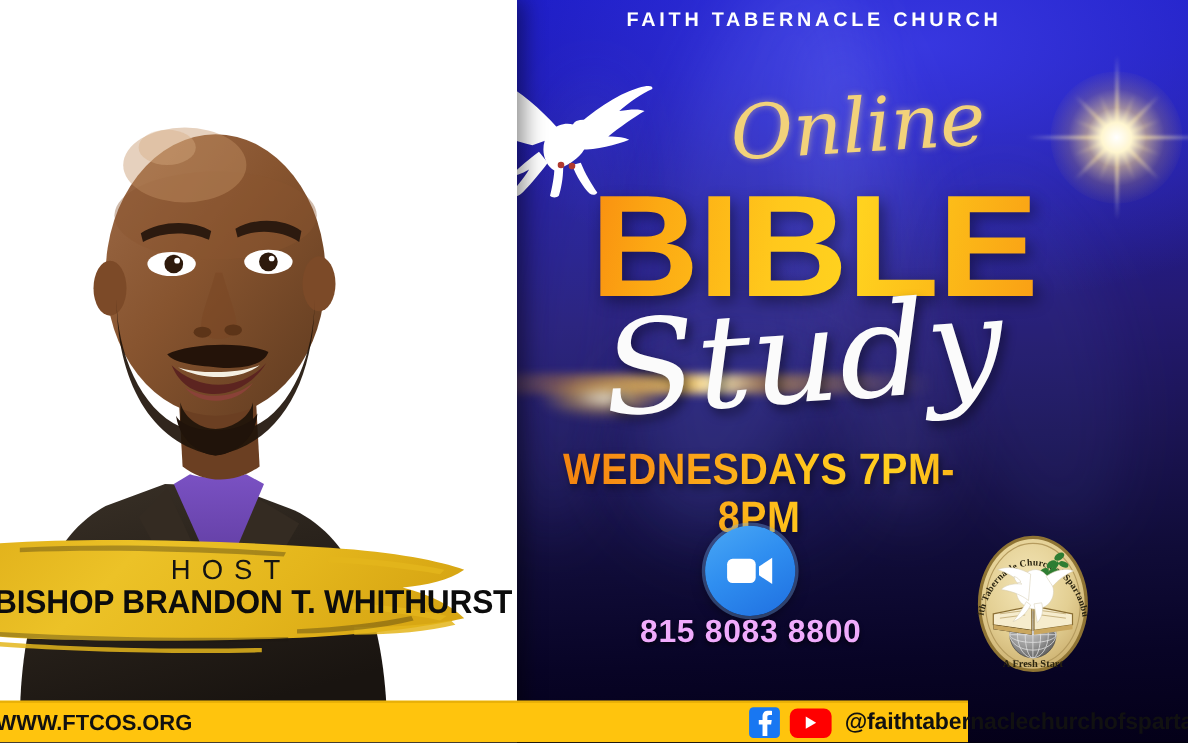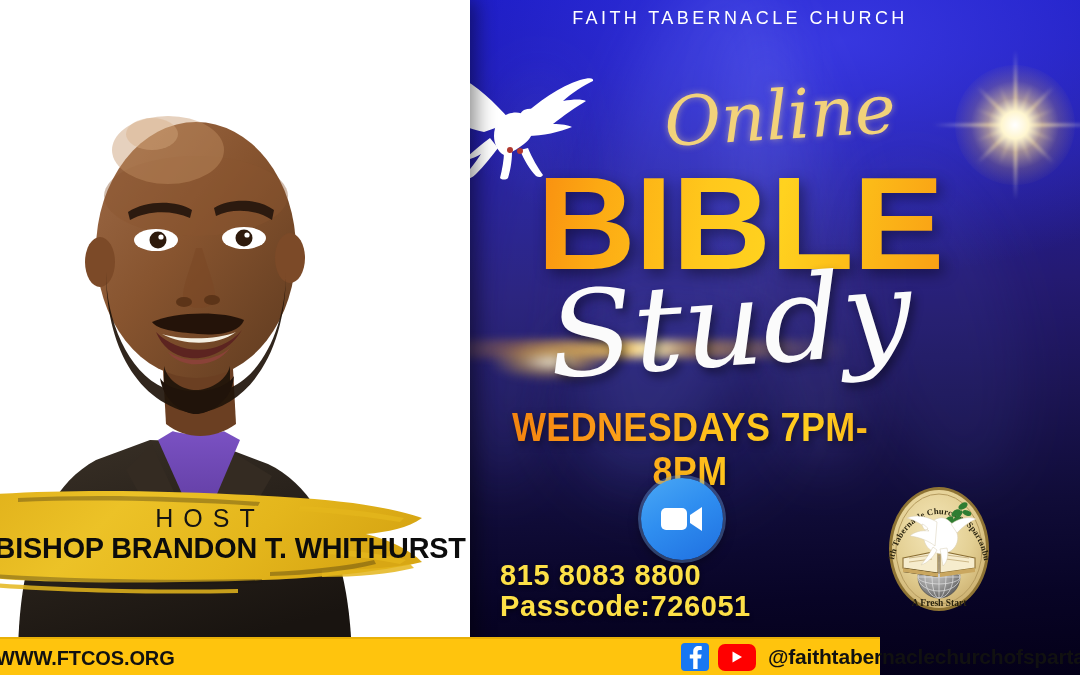--- a/index.html
+++ b/index.html
@@ -110,21 +110,21 @@
     transform:scaleX(.96);
     font-family:"Liberation Sans", sans-serif;
     white-space:nowrap;
   }
 
   
   .church-name{
     position:absolute; left:460px; top:6px; width:560px;
     text-align:center;
     color:#ffffff;
-    font-size:18px; font-weight:normal;
+    font-size:18px; font-weight:bold;
     letter-spacing:3.4px; line-height:25px;
     text-transform:uppercase;
   }
 
   
   .online{
     position:absolute; left:640px; top:80px; width:280px;
     font-family:"DejaVu Serif", serif;
     font-style:italic; font-weight:400;
     font-size:68px; line-height:72px;
@@ -182,21 +182,22 @@
     position:absolute; left:641px; top:478px; width:82px; height:82px;
     border-radius:50%;
     background:linear-gradient(150deg,#4aa8f5 0%,#2f8ef0 45%,#1f6fe0 100%);
     box-shadow:0 0 0 3px rgba(120,180,250,.35), 0 4px 12px rgba(0,0,0,.5);
     display:flex; align-items:center; justify-content:center;
   }
 
   
   .meeting{
     position:absolute; left:500px; top:560px; width:365px;
-    color:#fde047;
+    text-align:center;
+    color:#f0abfc;
     font-size:29px; font-weight:bold; line-height:31px;
     letter-spacing:.6px;
     font-family:"Liberation Sans", sans-serif;
     text-shadow:0 2px 4px rgba(0,0,0,.6);
   }
 
   
   .logo{
     position:absolute; left:877px; top:478px; width:124px; height:143px;
   }
@@ -288,21 +289,20 @@
 
   <div class="zoom-icon">
     <svg width="44" height="28" viewBox="0 0 44 28">
       <rect x="1" y="3" width="26" height="22" rx="5" fill="#ffffff"></rect>
       <path d="M30,10 L42,2 L42,26 L30,18 Z" fill="#ffffff"></path>
     </svg>
   </div>
 
   <div class="meeting">
     <div>815 8083 8800</div>
-    <div>Passcode:726051</div>
   </div>
 
   <svg class="logo" viewBox="0 0 124 143">
     <defs>
       <radialGradient id="lgGrad" cx="45%" cy="35%" r="72%">
         <stop offset="0%" stop-color="#f4e6b8"></stop>
         <stop offset="58%" stop-color="#e3cf93"></stop>
         <stop offset="100%" stop-color="#c8ab6a"></stop>
       </radialGradient>
       <radialGradient id="globeGrad" cx="38%" cy="30%" r="75%">

